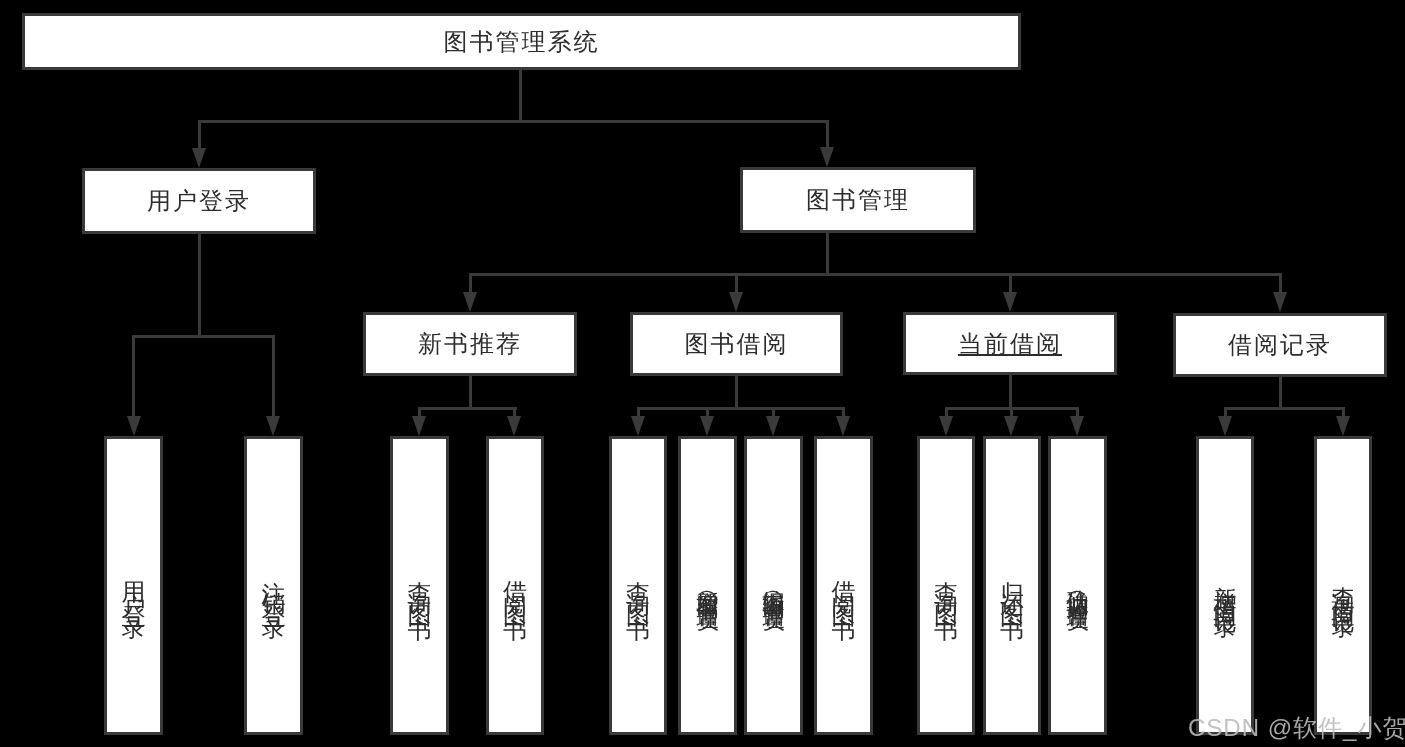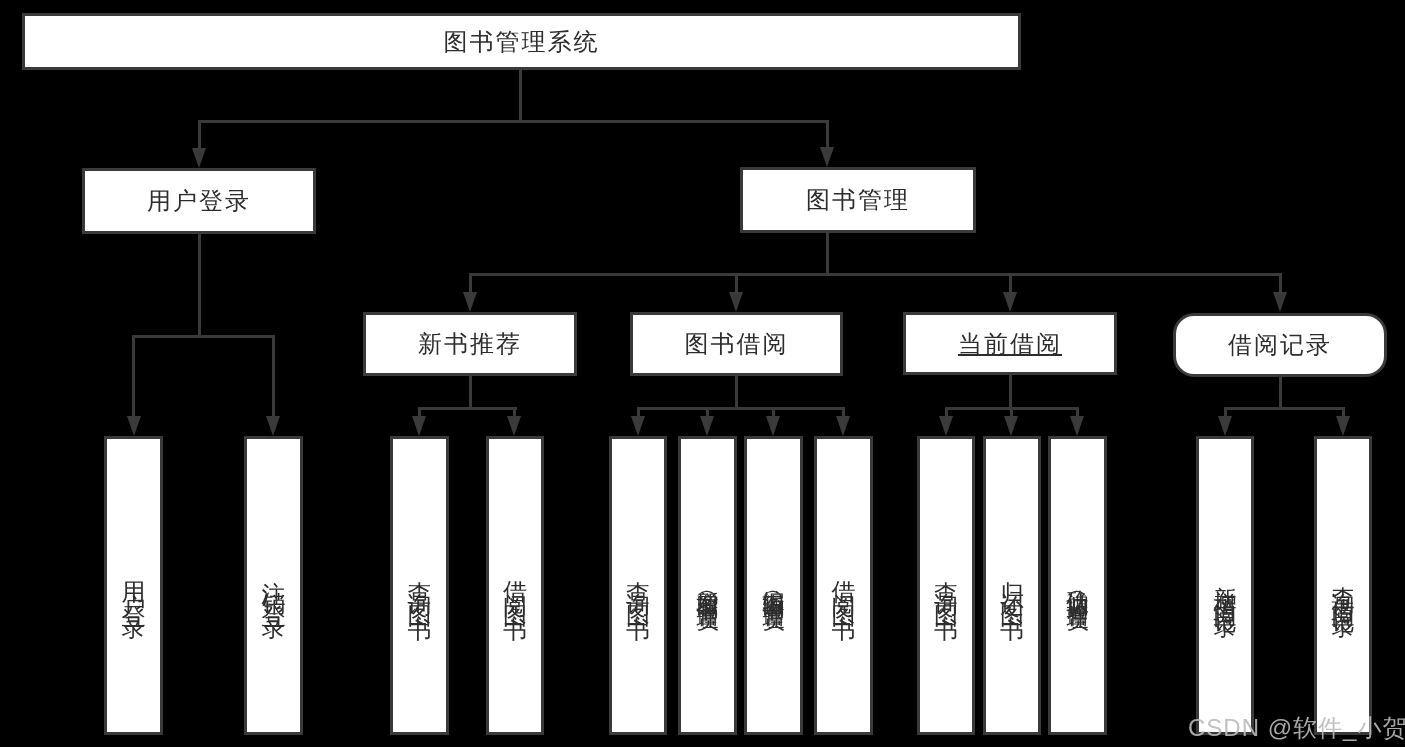--- a/index.html
+++ b/index.html
@@ -77,21 +77,21 @@
 
   <div class="hbox" style="left:363px;top:312px;width:214px;height:64px;">
     <span>新书推荐</span>
   </div>
   <div class="hbox" style="left:630px;top:312px;width:213px;height:64px;">
     <span>图书借阅</span>
   </div>
   <div class="hbox" style="left:903px;top:312px;width:214px;height:63px;text-decoration:underline;">
     <span>当前借阅</span>
   </div>
-  <div class="hbox" style="left:1173px;top:313px;width:214px;height:64px;border-radius:21px;">
+  <div class="hbox" style="left:1173px;top:313px;width:214px;height:64px;">
     <span>借阅记录</span>
   </div>
 
   <div class="vline" style="left:469px;top:376px;height:33px;"></div>
   <div class="hline" style="left:418px;top:407px;width:99px;"></div>
   <div class="vline" style="left:418px;top:407px;height:11px;"></div>
   <div class="vline" style="left:513px;top:407px;height:11px;"></div>
   <div class="arrow" style="left:412px;top:416px;"></div>
   <div class="arrow" style="left:507px;top:416px;"></div>
 

